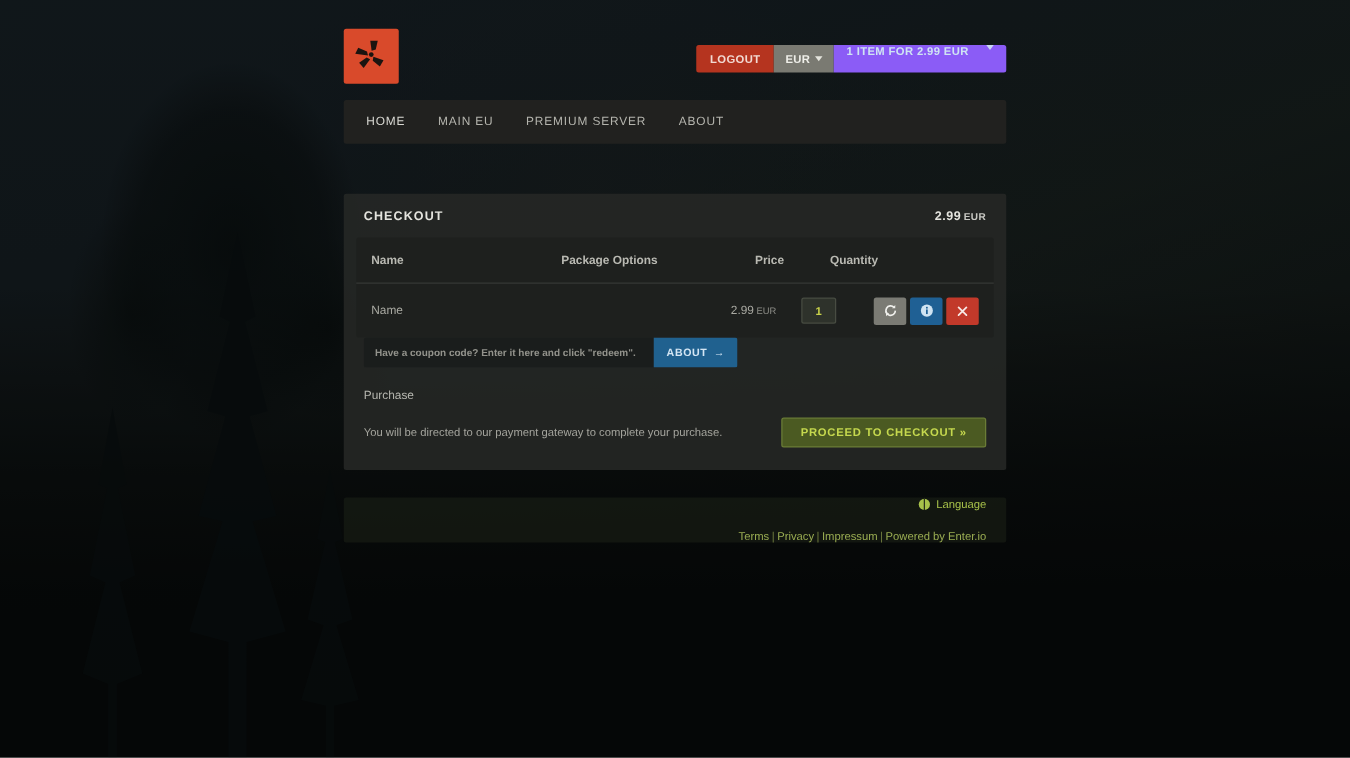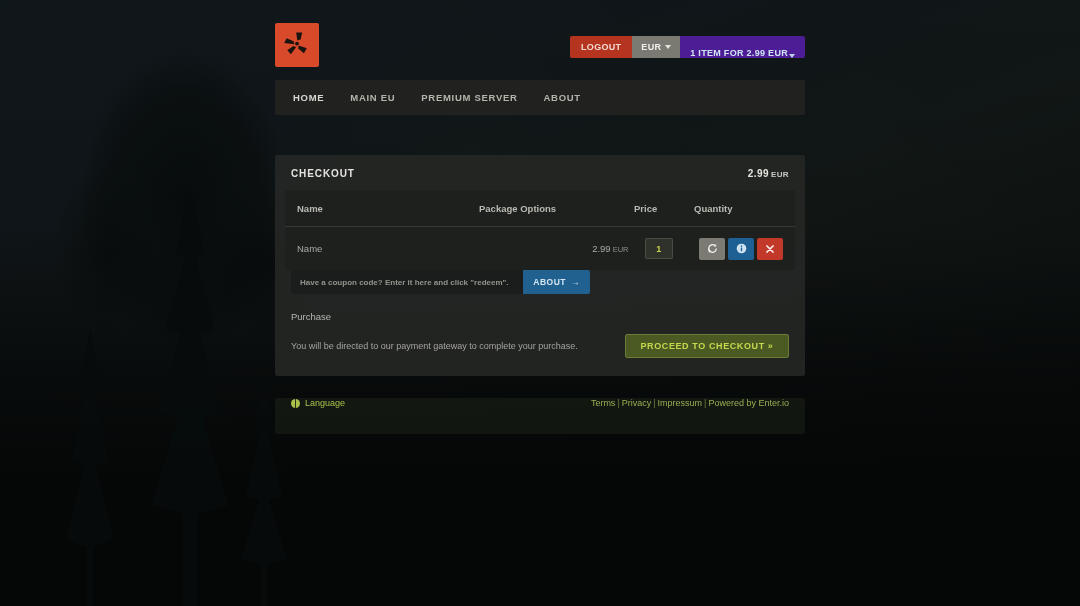--- a/index.html
+++ b/index.html
@@ -109,24 +109,24 @@
     display: flex; align-items: center;
     border-radius: 2px 0 0 2px;
   }
   .btn-currency {
     background: #7a7a72;
     color: #efefe9;
     padding: 0 9px;
     display: flex; align-items: center; gap: 4px;
   }
   .btn-cart {
-    background: #4c1d95;
+    background: #8b5cf6;
     color: #cfe4f3;
     padding: 0 10px;
-    display: flex; align-items: flex-end; gap: 1px;
+    display: flex; align-items: flex-start; gap: 14px;
     border-radius: 0 2px 2px 0;
   }
   .caret {
     width: 0; height: 0;
     border-left: 3px solid transparent;
     border-right: 3px solid transparent;
     border-top: 4px solid currentColor;
     opacity: .9;
   }
 
@@ -136,21 +136,21 @@
     height: 35px;
     display: flex;
     align-items: center;
     padding-left: 18px;
     gap: 26px;
     border-radius: 2px;
   }
   .nav a {
     color: #b4b4ad;
     font-size: 9.5px;
-    font-weight: bold;
+    font-weight: normal;
     letter-spacing: 0.7px;
     text-decoration: none;
   }
   .nav a.active { color: #d8d8d2; }
 
   
   .panel {
     margin-top: 40px;
     background: rgba(38,40,38,0.88);
     border-radius: 2px;
@@ -192,21 +192,21 @@
   }
   .trow {
     display: flex;
     align-items: center;
     height: 44px;
     padding: 0 12px;
     border-top: 1px solid rgba(74,76,72,0.55);
     color: #a9a9a2;
     font-size: 9.5px;
   }
-  .c-name { width: 182px; }
+  .c-name { width: 152px; }
   .c-opts { width: 155px; }
   .c-price { width: 60px; }
   .c-qty { width: 62px; }
   .c-act { flex: 1; display: flex; justify-content: flex-end; gap: 3px; }
 
   .price-cur { font-size: 7.5px; opacity: .8; margin-left: 2px; }
 
   .qtybox {
     width: 28px; height: 21px;
     background: rgba(48,52,44,0.9);
@@ -289,23 +289,24 @@
     display: flex; align-items: center; justify-content: center;
   }
 
   
   .footer {
     margin-top: 22px;
     background: rgba(20,24,18,0.9);
     border-radius: 2px;
     height: 36px;
     display: flex;
-    align-items: flex-start;
+    align-items: flex-end;
     justify-content: space-between;
     padding: 0 16px;
+    flex-direction: column;
   }
   .lang {
     display: flex; align-items: center; gap: 5px;
     color: #a8c24a;
     font-size: 9px;
   }
   .globe {
     width: 9px; height: 9px;
     border-radius: 50%;
     background: #a8c24a;

